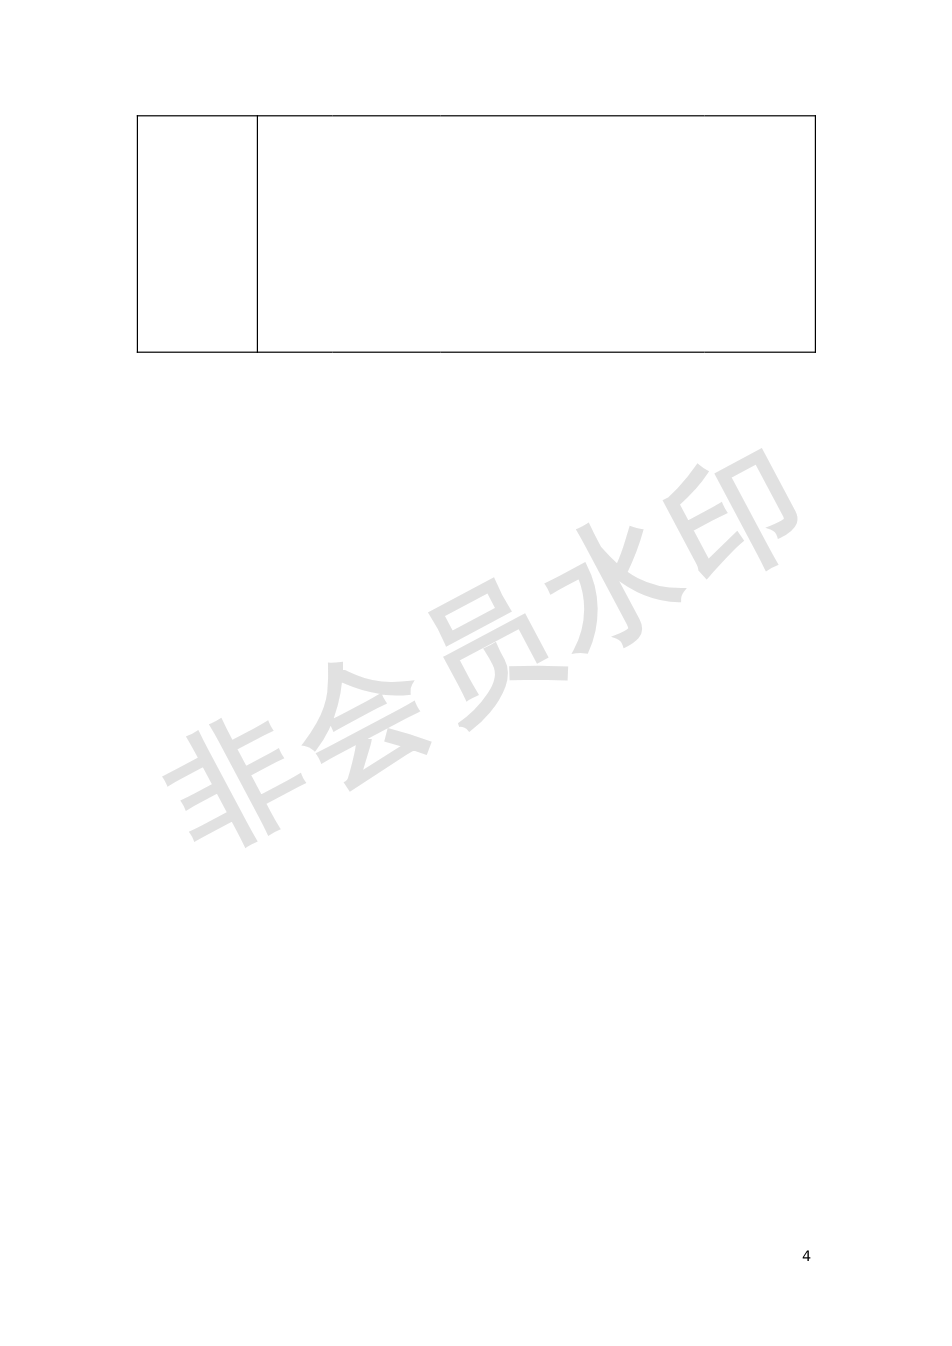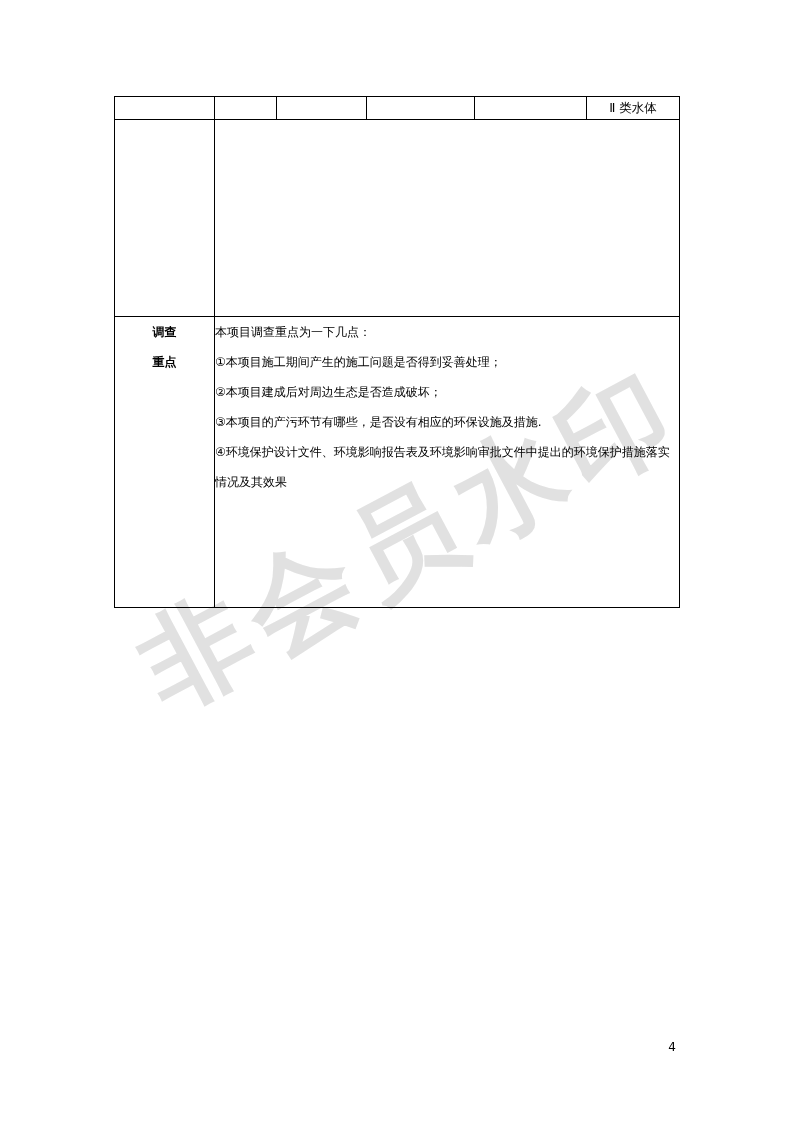--- a/index.html
+++ b/index.html
@@ -121,45 +121,24 @@
     <colgroup>
       <col class="col-a">
       <col class="col-b">
       <col class="col-c">
       <col class="col-d">
       <col class="col-e">
       <col class="col-f">
     </colgroup>
 
     <tbody>
-        <tr class="hdr-row">
-      <td></td>
-      <td></td>
-      <td></td>
-      <td></td>
-      <td></td>
-      <td>Ⅱ 类水体</td>
-    </tr>
 
     <tr>
       <td class="cell-label cell-blank-tall"></td>
       <td class="cell-body cell-blank-tall" colspan="5"></td>
     </tr>
 
-    <tr>
-      <td class="cell-label" style="height:290px;">
-        <div>调查</div>
-        <div>重点</div>
-      </td>
-      <td class="cell-body" colspan="5">
-        <p class="nowrap-line">本项目调查重点为一下几点：</p>
-        <p class="nowrap-line">①本项目施工期间产生的施工问题是否得到妥善处理；</p>
-        <p class="nowrap-line">②本项目建成后对周边生态是否造成破坏；</p>
-        <p class="nowrap-line">③本项目的产污环节有哪些，是否设有相应的环保设施及措施.</p>
-        <p>④环境保护设计文件、环境影响报告表及环境影响审批文件中提出的环境保护措施落实情况及其效果</p>
-      </td>
-    </tr>
   </tbody>
     </table>
 
   <div class="page-number">4</div>
 
 </div>
 
 </body></html>

